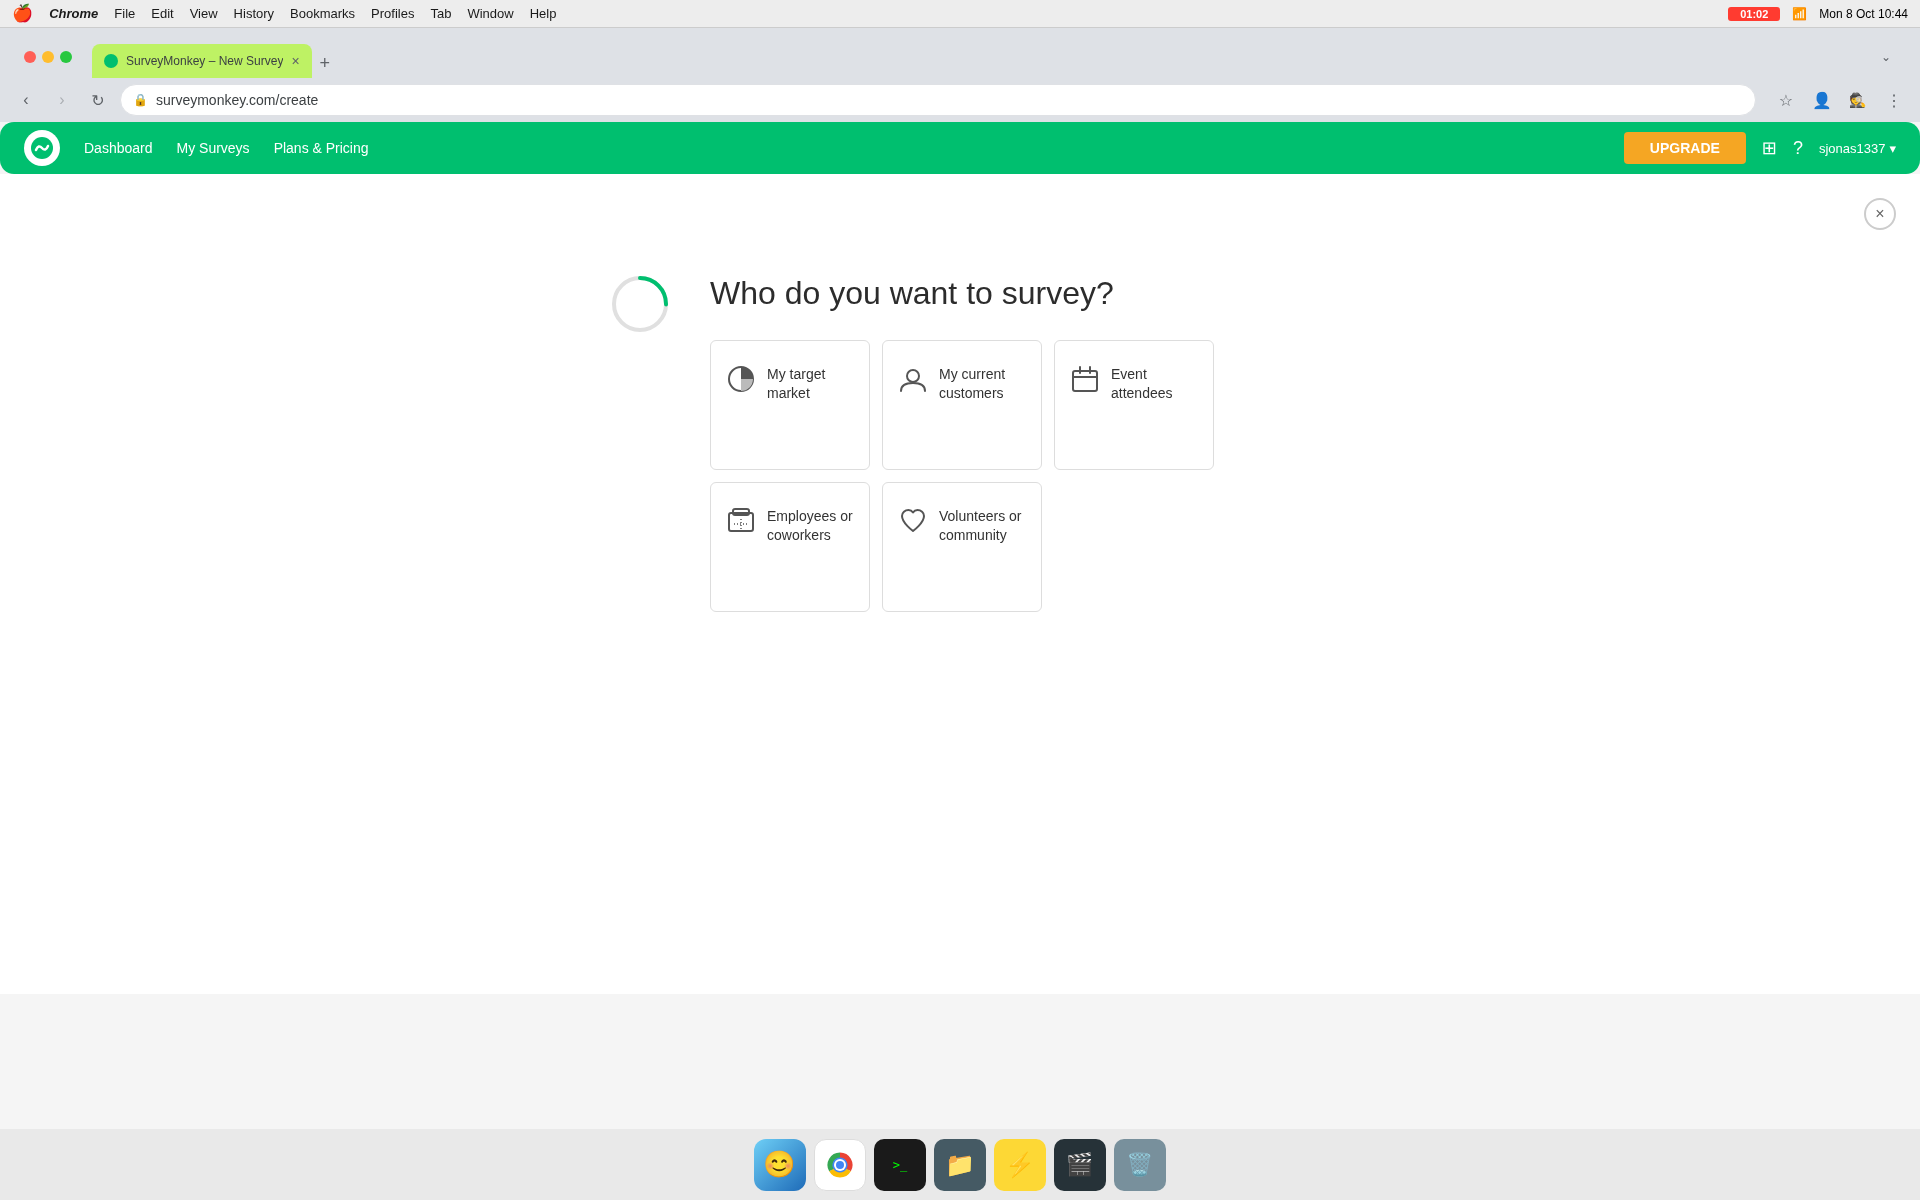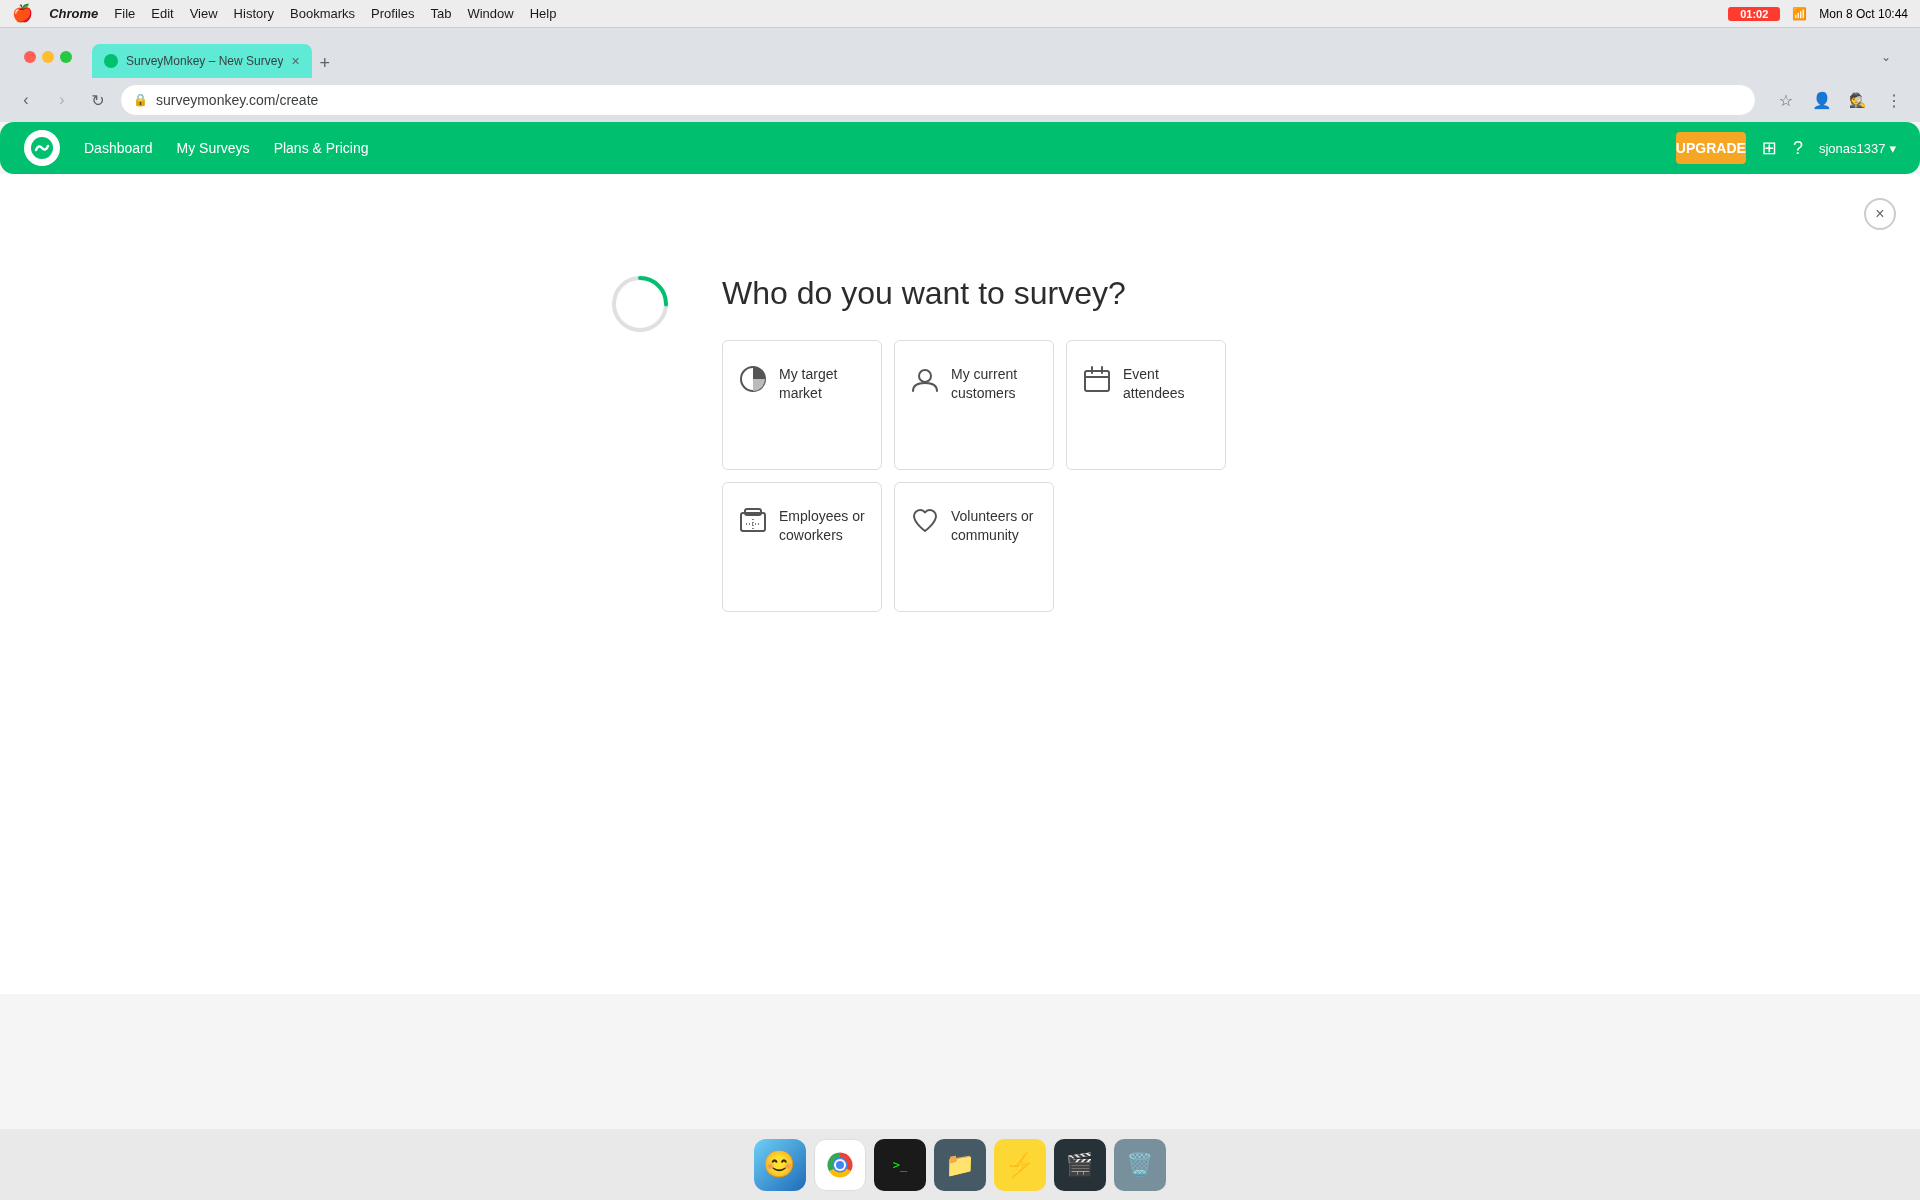--- a/index.html
+++ b/index.html
@@ -46,21 +46,21 @@
       display: flex;
       align-items: center;
       background: #f1f3f4;
       border-radius: 8px 8px 0 0;
       padding: 6px 12px;
       height: 34px;
       gap: 8px;
       min-width: 200px;
       position: relative;
     }
-    .tab.active { background: #5eead4; }
+    .tab.active { background: #bef264; }
     .tab-title { font-size: 12px; color: #3c4043; flex: 1; white-space: nowrap; overflow: hidden; text-overflow: ellipsis; }
     .tab-close { font-size: 14px; color: #5f6368; cursor: pointer; }
     .tab-new { background: none; border: none; font-size: 18px; color: #5f6368; cursor: pointer; padding: 4px; }
     .nav-bar {
       display: flex;
       align-items: center;
       padding: 6px 12px;
       gap: 8px;
       background: #dee1e6;
     }
@@ -120,21 +120,21 @@
       font-size: 14px;
       font-weight: 500;
       text-decoration: none;
       cursor: pointer;
     }
     .sm-navbar-right { margin-left: auto; display: flex; align-items: center; gap: 16px; }
     .upgrade-btn {
       background: #f5a623;
       color: white;
       border: none;
-      padding: 8px 0;
+      padding: 8px 26px;
       border-radius: 4px;
       font-size: 14px;
       font-weight: 700;
       cursor: pointer;
     }
     .sm-icon-btn {
       color: white;
       font-size: 18px;
       cursor: pointer;
       background: none;
@@ -163,21 +163,21 @@
       border: 2px solid #ccc;
       background: white;
       font-size: 16px;
       color: #666;
       cursor: pointer;
       display: flex; align-items: center; justify-content: center;
     }
     .wizard-layout {
       display: flex;
       align-items: flex-start;
-      gap: 52px;
+      gap: 40px;
       max-width: 700px;
       margin: 0 auto;
       margin-top: 40px;
     }
     .progress-circle {
       width: 60px; height: 60px;
       flex-shrink: 0;
       position: relative;
     }
     .progress-circle svg { width: 60px; height: 60px; }

